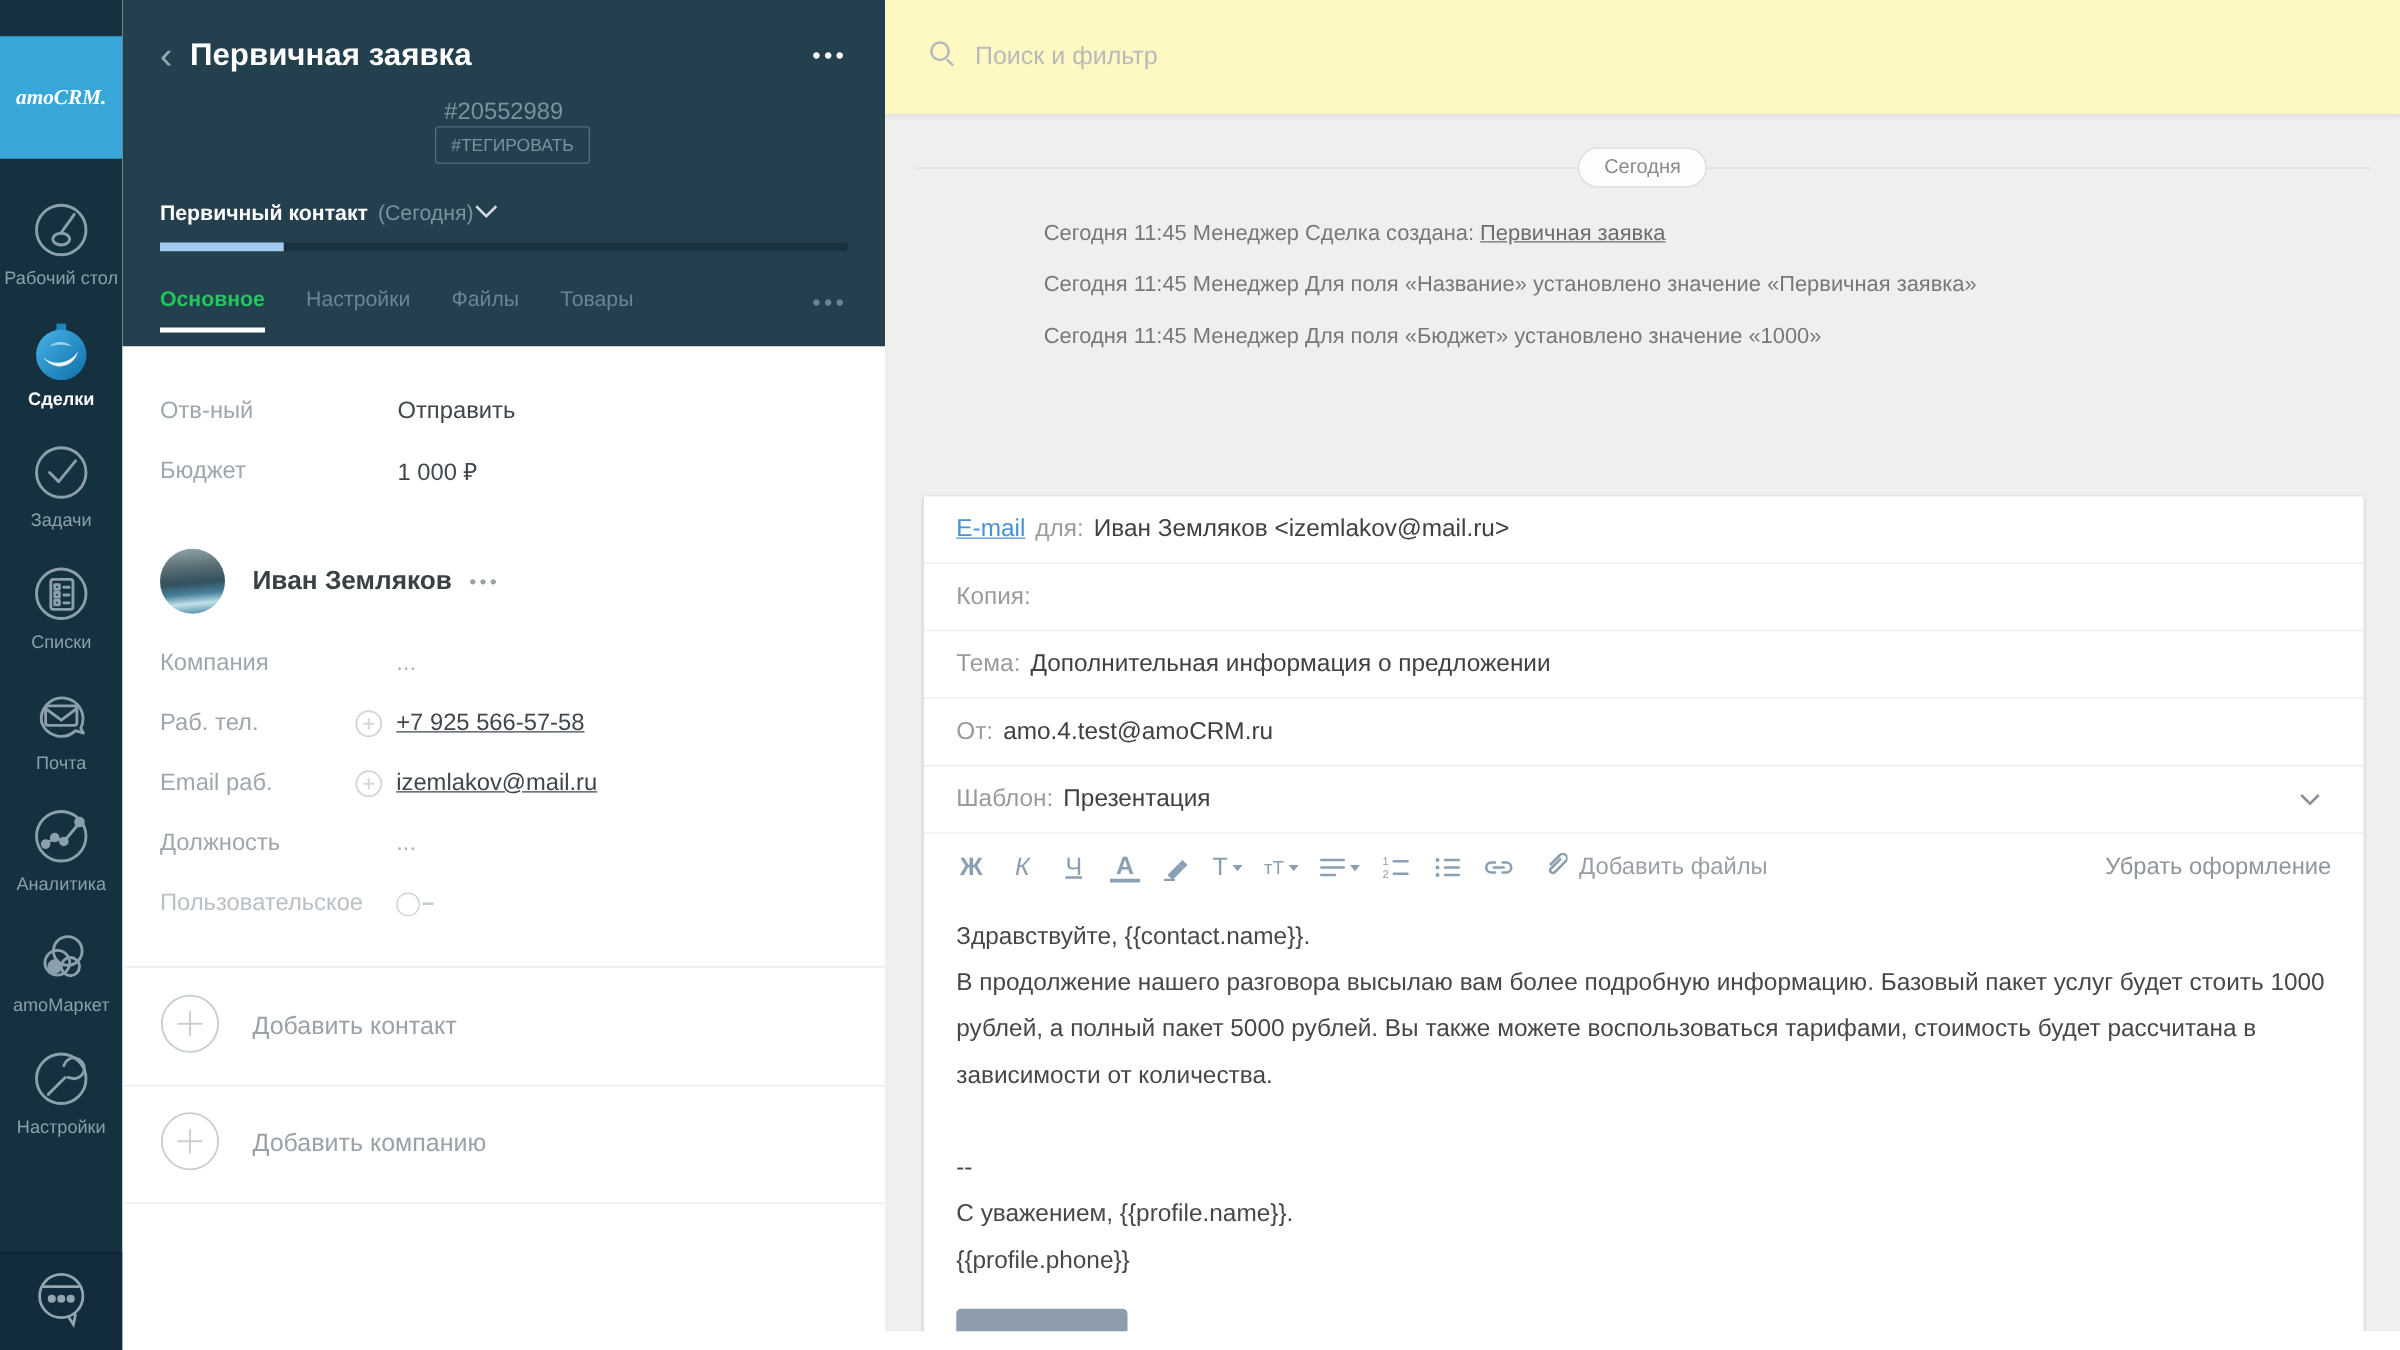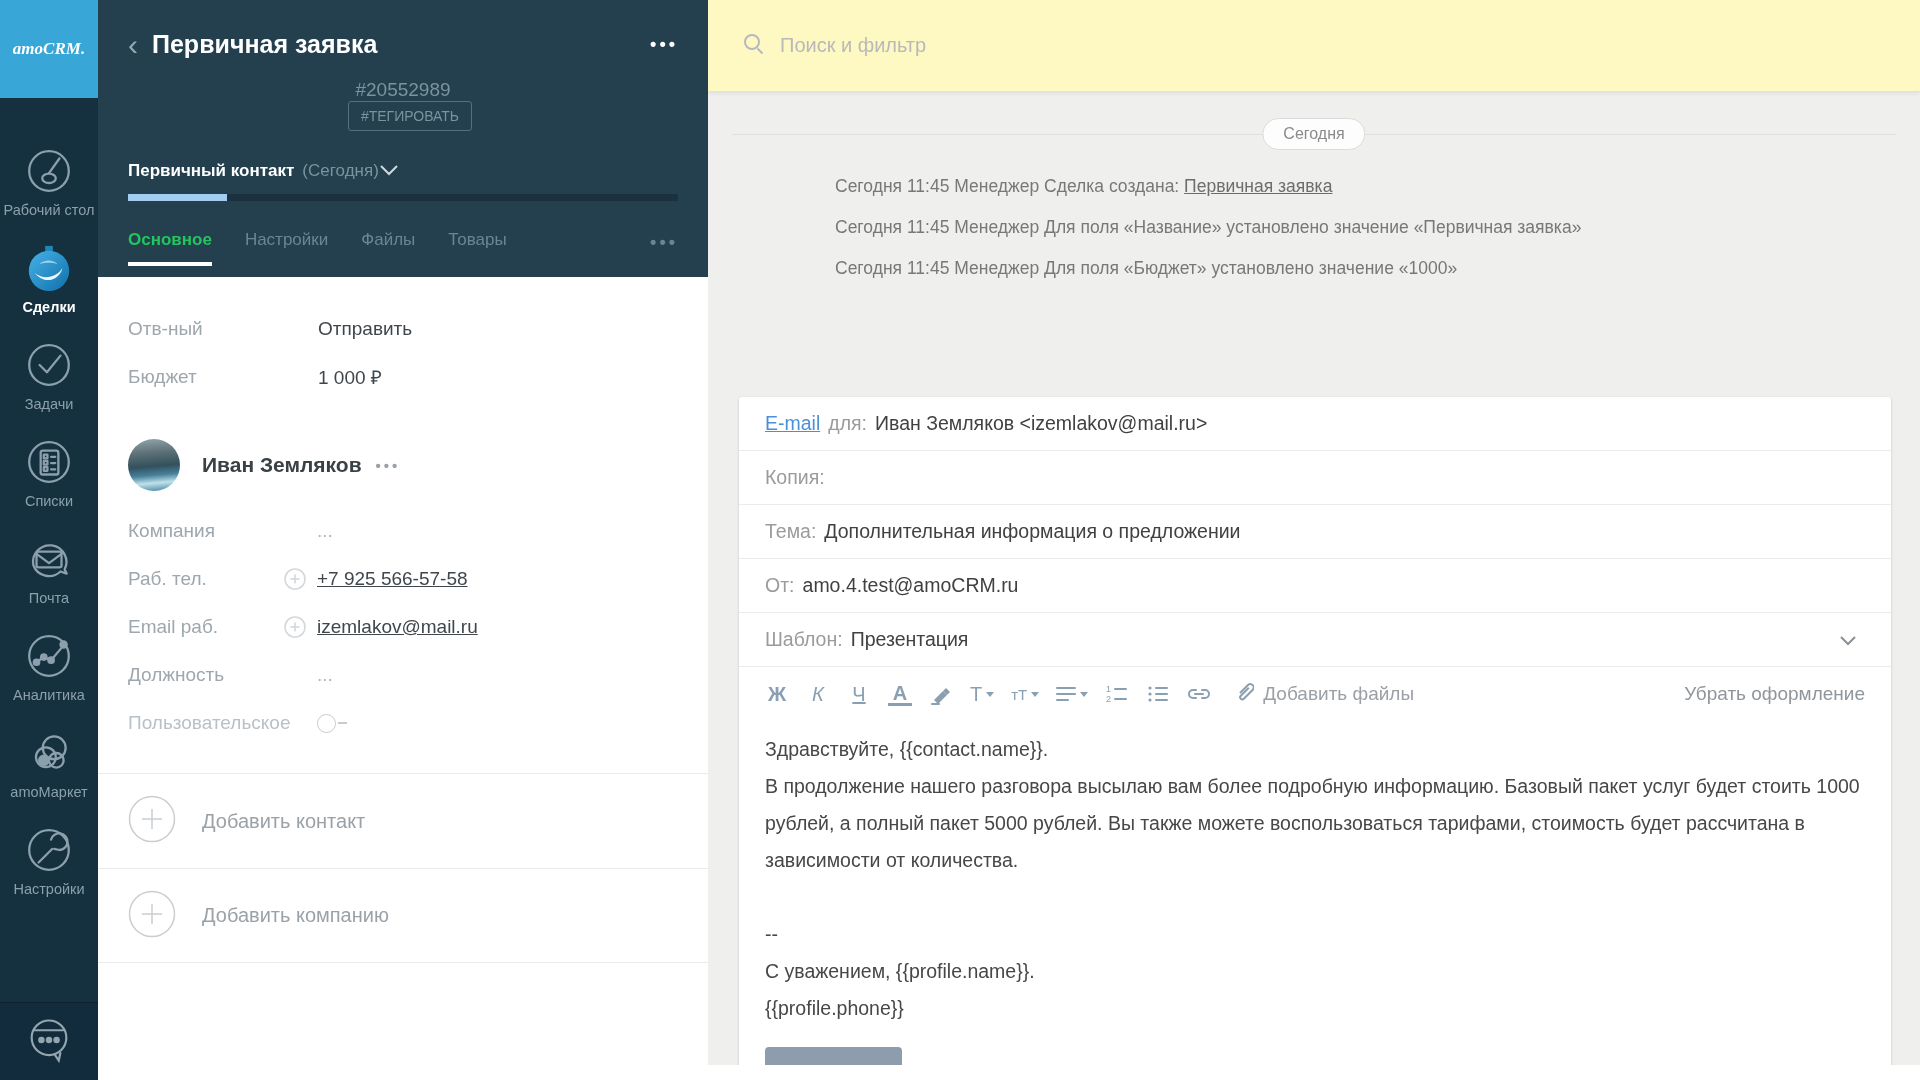--- a/index.html
+++ b/index.html
@@ -3,22 +3,22 @@
 <meta charset="utf-8">
 <style>
   * { margin:0; padding:0; box-sizing:border-box; }
   html,body { width:1920px; height:1080px; overflow:hidden; background:#fff;
     font-family:"Liberation Sans", sans-serif; }
   body { display:flex; }
 
   
   .sidebar { width:98px; background:var(--sidebar_bg,#15303f); display:flex; flex-direction:column; flex-shrink:0; }
   .logo { height:98px; background:var(--logo_bg,#38a7d7); display:flex; align-items:center; justify-content:center;
-    color:#fff; font-family:"Liberation Serif", serif; font-style:italic; font-weight:bold; font-size:17px; }
-  .nav { display:flex; flex-direction:column; align-items:center; padding-top:36px; }
+    color:#fff; font-family:"Liberation Serif", serif; font-style:italic; font-weight:bold; font-size:17px;margin-top:29px; }
+  .nav { display:flex; flex-direction:column; align-items:center; padding-top:20px; }
   .nav-item { width:100%; padding:11px 2px 12px; display:flex; flex-direction:column; align-items:center; cursor:pointer; }
   .nav-icon { height:52px; display:flex; align-items:center; justify-content:center; }
   .nav-icon svg { stroke:#8ba0ac; fill:none; stroke-width:2.2; stroke-linecap:round; stroke-linejoin:round; }
   .nav-label { margin-top:4px; font-size:14.5px; line-height:18px; color:#8ba0ac; text-align:center; }
   .nav-item.active .nav-label { color:#fff; font-weight:bold; }
   .chat-zone { margin-top:auto; height:78px; background:#122c3d; border-top:1px solid #0d2230;
     display:flex; align-items:center; justify-content:center; }
   .chat-zone svg { stroke:#93a5af; fill:none; stroke-width:2; stroke-linecap:round; }
 
   

